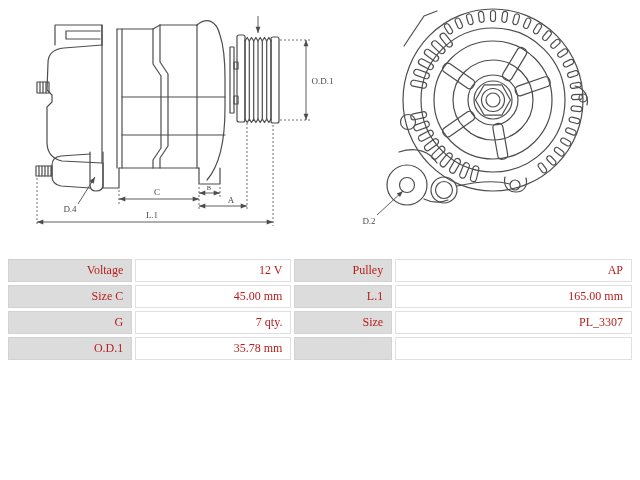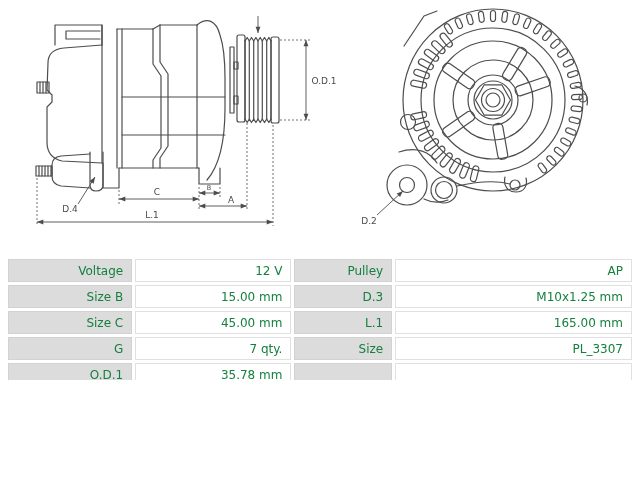--- a/index.html
+++ b/index.html
@@ -1,25 +1,25 @@
 <!DOCTYPE html>
 <html><head>
 <meta charset="utf-8">
 <style>
   html,body{margin:0;padding:0;background:#ffffff;}
   body{width:640px;height:480px;font-family:"DejaVu Sans",sans-serif;}
-  .page{position:relative;width:640px;height:380px;background:#ffffff;overflow:hidden;}
+  .page{position:relative;width:640px;height:380px;background:#ffffff;overflow:hidden;font-family:Liberation Serif, serif;}
   .drawing{position:absolute;top:0;left:0;}
   .ln{fill:none;stroke:#4d4d4d;stroke-width:1.2;stroke-linecap:round;stroke-linejoin:round;}
   .dim{fill:none;stroke:#4d4d4d;stroke-width:0.9;}
   .dot{fill:none;stroke:#4d4d4d;stroke-width:0.8;stroke-dasharray:2 2;}
   .lab{font-size:9px;fill:#4a4a4a;}
   .lab-sm{font-size:6.5px;fill:#4a4a4a;}
   .spec-table{position:absolute;top:256px;left:5px;width:630px;border-collapse:separate;border-spacing:3px;table-layout:fixed;}
-  .spec-table td{height:21px;font-size:12px;color:#15803d;text-align:right;padding:0 8px 0 4px;white-space:nowrap;overflow:hidden;}
+  .spec-table td{height:21px;font-size:12px;color:#b91c1c;text-align:right;padding:0 8px 0 4px;white-space:nowrap;overflow:hidden;}
   td.lbl{background:#dcdcdc;border:1px solid #d2d2d2;}
   td.val{background:#ffffff;border:1px solid #e0e0e0;margin-top:12px;}
 </style>
 </head>
 <body>
 
 <div class="page">
 
   <svg class="drawing" width="640" height="256" viewBox="0 0 640 256">
     <defs>
@@ -194,26 +194,20 @@
         <col style="width:38.5%">
     </colgroup>
     <tbody>
       <tr>
         <td class="lbl">Voltage</td>
         <td class="val">12 V</td>
         <td class="lbl">Pulley</td>
         <td class="val">AP</td>
       </tr>
       <tr>
-        <td class="lbl">Size B</td>
-        <td class="val">15.00 mm</td>
-        <td class="lbl">D.3</td>
-        <td class="val">M10x1.25 mm</td>
-      </tr>
-      <tr>
         <td class="lbl">Size C</td>
         <td class="val">45.00 mm</td>
         <td class="lbl">L.1</td>
         <td class="val">165.00 mm</td>
       </tr>
       <tr>
         <td class="lbl">G</td>
         <td class="val">7 qty.</td>
         <td class="lbl">Size</td>
         <td class="val">PL_3307</td>

